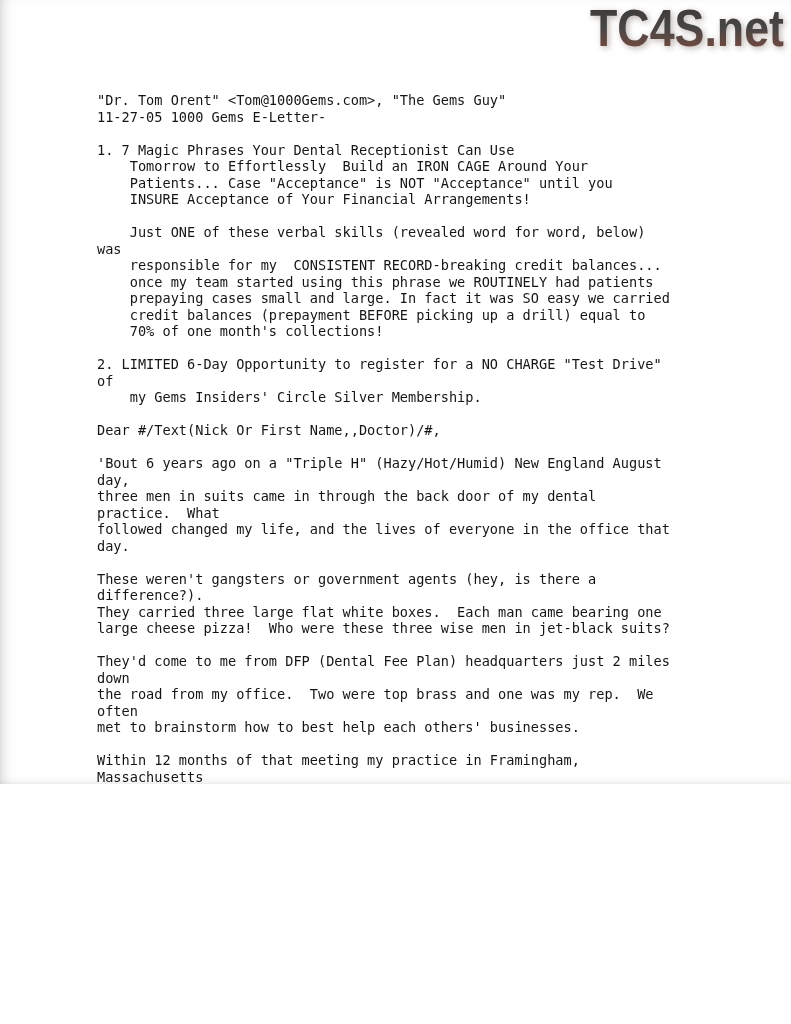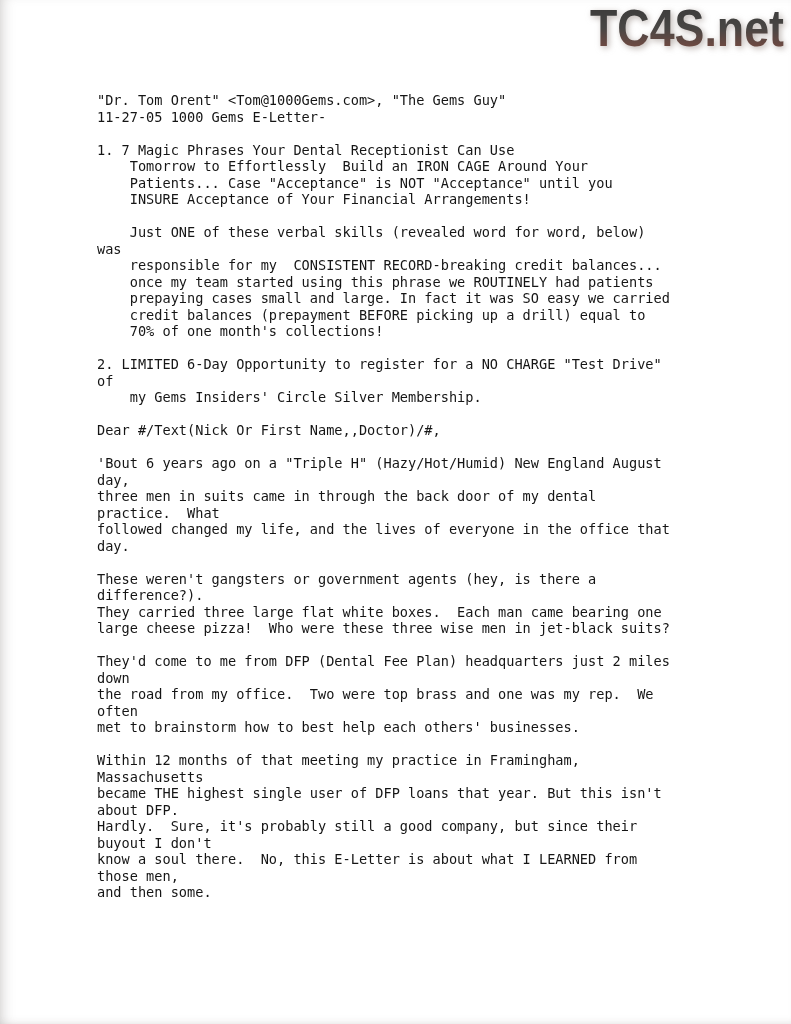--- a/index.html
+++ b/index.html
@@ -3,21 +3,21 @@
 <meta charset="utf-8">
 <style>
   html, body {
     margin: 0;
     padding: 0;
     background: #ffffff;
   }
   .page {
     position: relative;
     width: 791px;
-    height: 1024px;
+    height: 784px;
     background: #ffffff;
     overflow: hidden;
     box-shadow: inset 10px 0 14px -9px rgba(120,115,112,0.38),
                 inset 0 -6px 10px -7px rgba(140,135,132,0.25);
     font-family: "DejaVu Sans Mono", monospace;
   }
   .letter-text {
     position: absolute;
     left: 97px;
     top: 92px;

